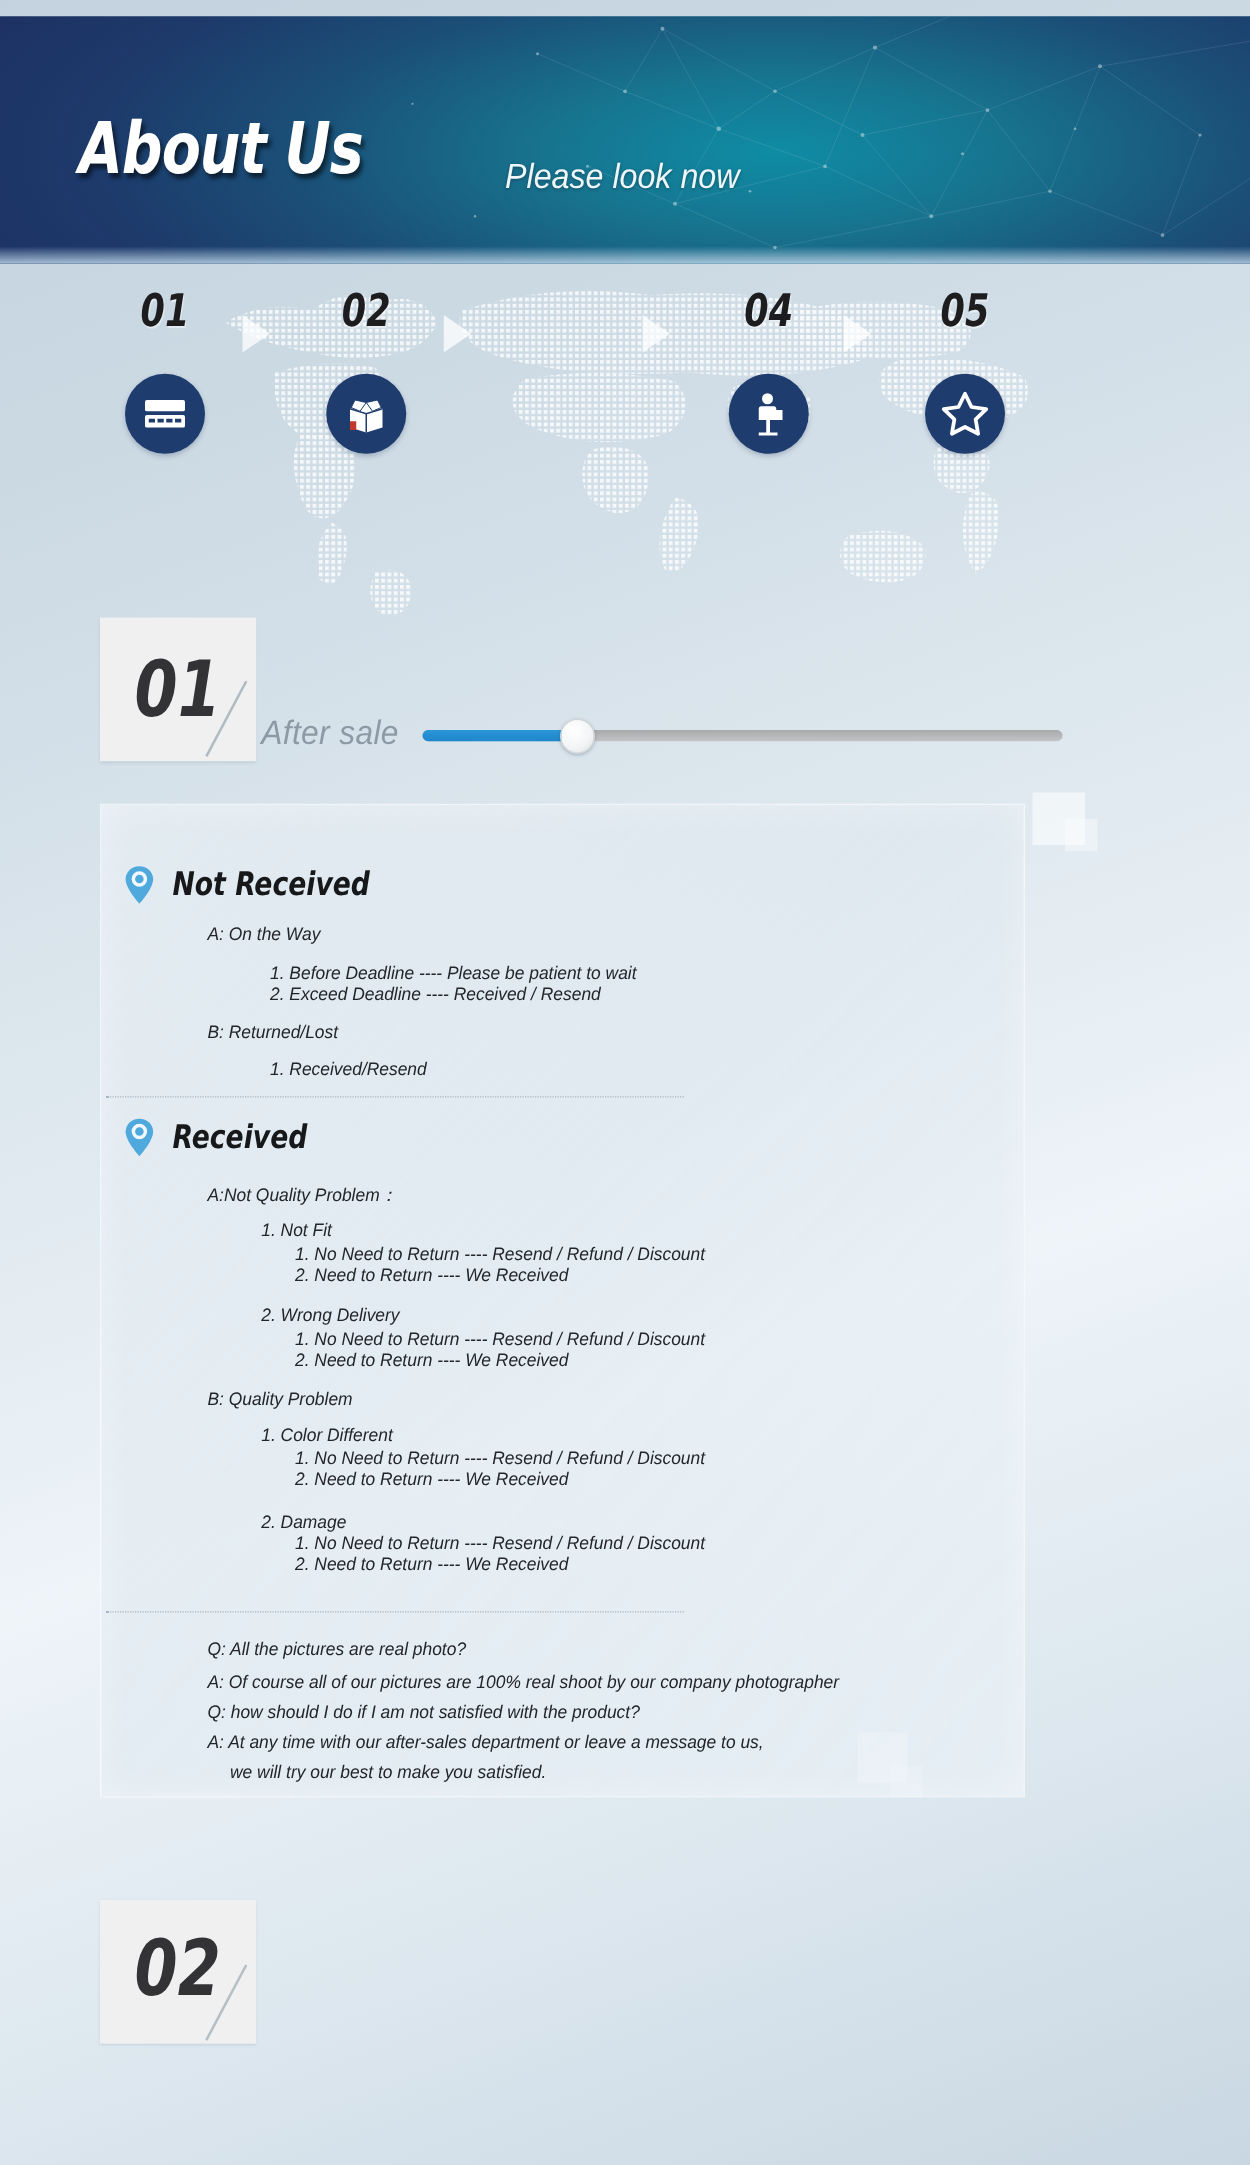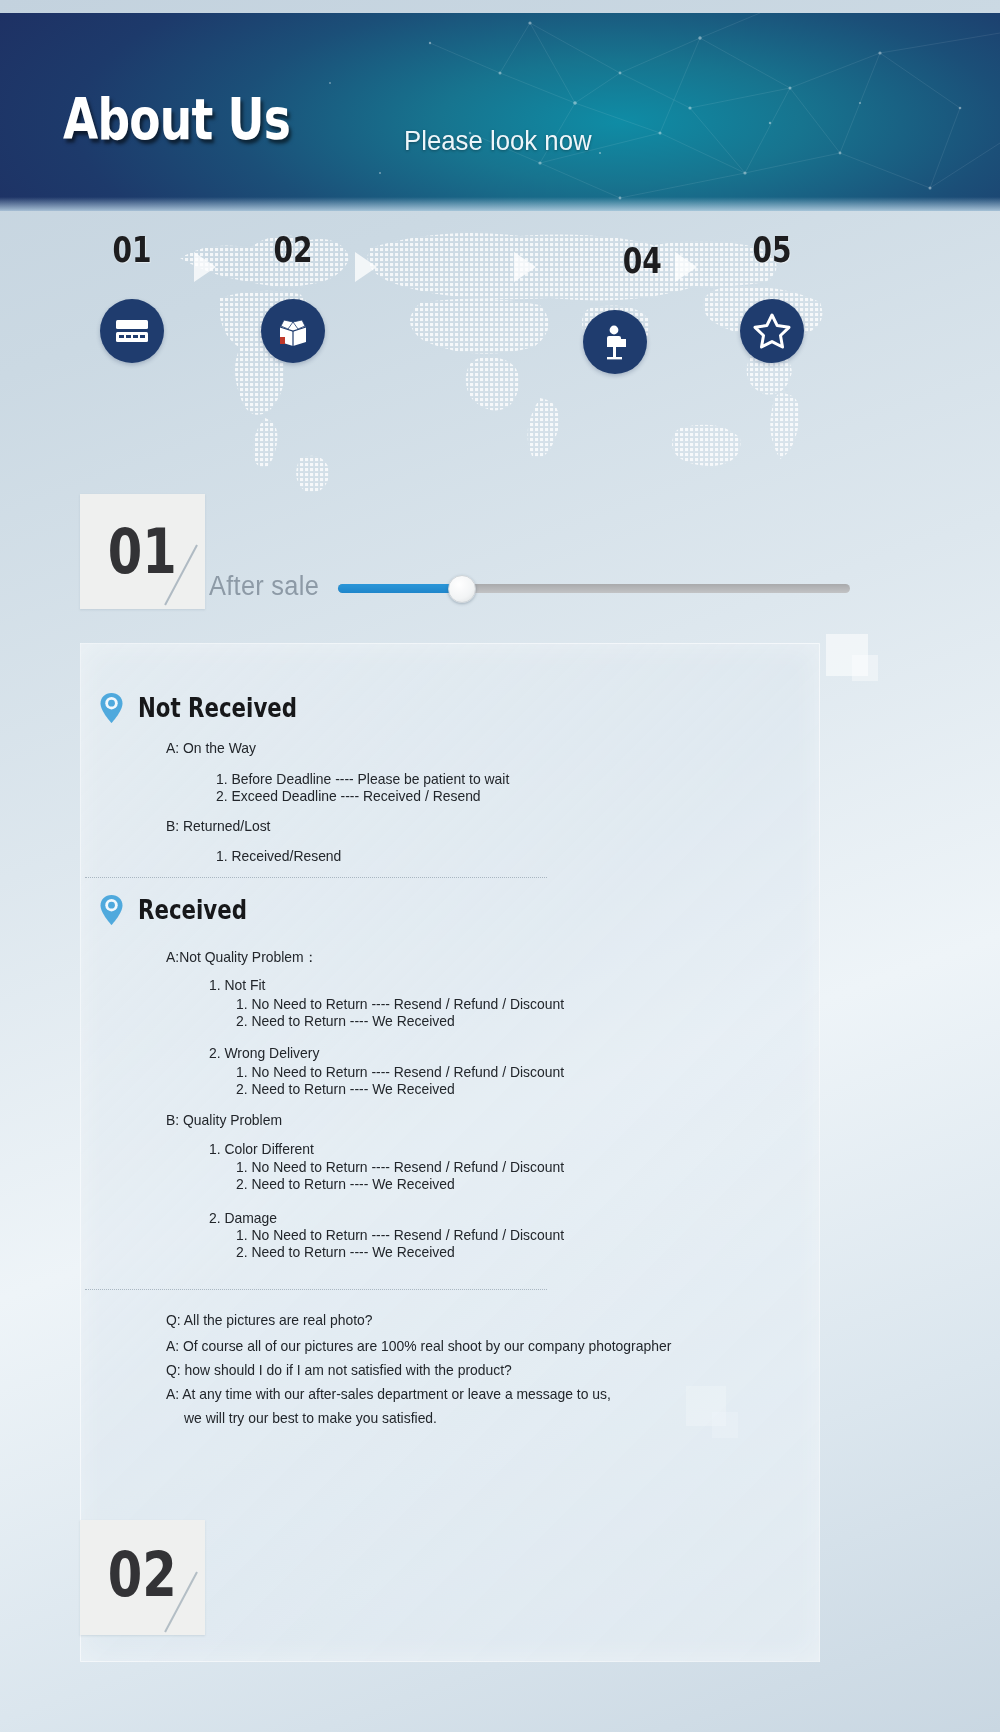--- a/index.html
+++ b/index.html
@@ -9,20 +9,21 @@
     font-family: "Liberation Sans", sans-serif;
     background: #ffffff;
     overflow: hidden;
   }
   .page {
     position: relative;
     width: 1000px;
     height: 1732px;
     background: linear-gradient(160deg,#c3d2de 0%, #cbd9e3 18%, #dde7ee 42%, #eef4f8 62%, #dbe6ee 82%, #c9d7e2 100%);
     overflow: hidden;
+    font-style: italic;
   }
 
   
   .banner {
     position: absolute;
     top: 13px; left: 0;
     width: 1000px; height: 198px;
     background:
       radial-gradient(ellipse 70% 120% at 62% 55%, #0f8ca5 0%, #17748f 26%, #1b4f78 55%, #1d3a6b 78%, #1e3164 100%);
     overflow: hidden;
@@ -130,21 +131,21 @@
     position:absolute; left:110px; top:-9px;
     width:28px; height:28px; border-radius:50%;
     background: radial-gradient(circle at 38% 32%, #ffffff 0%, #f2f4f5 60%, #d8dcde 100%);
     border:1px solid #cfd4d8;
     box-shadow: 0 1px 3px rgba(60,80,100,.35);
   }
 
   
   .panel {
     position:absolute; left:80px; top:643px;
-    width:740px; height:1019px;
+    width:740px; height:795px;
     background: linear-gradient(135deg, rgba(232,239,244,.72) 0%, rgba(222,232,240,.55) 45%, rgba(236,243,248,.62) 100%);
     border:1px solid rgba(255,255,255,.55);
     box-shadow: inset 0 0 30px rgba(255,255,255,.35);
   }
   .deco-sq { position:absolute; background:rgba(255,255,255,.45); }
   .deco-a { left:826px; top:634px; width:42px; height:42px; background:rgba(255,255,255,.55); }
   .deco-b { left:852px; top:655px; width:26px; height:26px; background:rgba(255,255,255,.40); }
   .deco-c { left:686px; top:1386px; width:40px; height:40px; background:rgba(255,255,255,.42); }
   .deco-d { left:712px; top:1412px; width:26px; height:26px; background:rgba(255,255,255,.30); }
 
@@ -297,21 +298,21 @@
           <path d="M9 5 L18 7 L13 14 L6 11 Z" fill="#ffffff" stroke="#1f3c6e" stroke-width="0.8"></path>
           <path d="M27 5 L18 7 L23 14 L30 11 Z" fill="#ffffff" stroke="#1f3c6e" stroke-width="0.8"></path>
           <rect x="5" y="22" width="5" height="7" fill="#c0392b"></rect>
         </svg>
       </div>
     </div>
     <div class="arrow-sep" style="left:355px;"></div>
 
     <div class="arrow-sep" style="left:514px;"></div>
 
-    <div class="step" style="left:555px; top:11px;text-align:right;">
+    <div class="step" style="left:555px; top:0;">
       <span class="step-num">04</span>
       <div class="step-circle">
         <svg width="30" height="36" viewBox="0 0 30 36">
           <circle cx="14" cy="6" r="4.4" fill="#ffffff"></circle>
           <path d="M9 12 h10 a2 2 0 0 1 2 2 v9 h-14 v-9 a2 2 0 0 1 2 -2z" fill="#ffffff"></path>
           <rect x="18" y="15" width="8" height="8" fill="#ffffff"></rect>
           <rect x="13" y="23" width="3" height="12" fill="#ffffff"></rect>
           <rect x="7" y="33" width="15" height="2.4" fill="#ffffff"></rect>
         </svg>
       </div>

